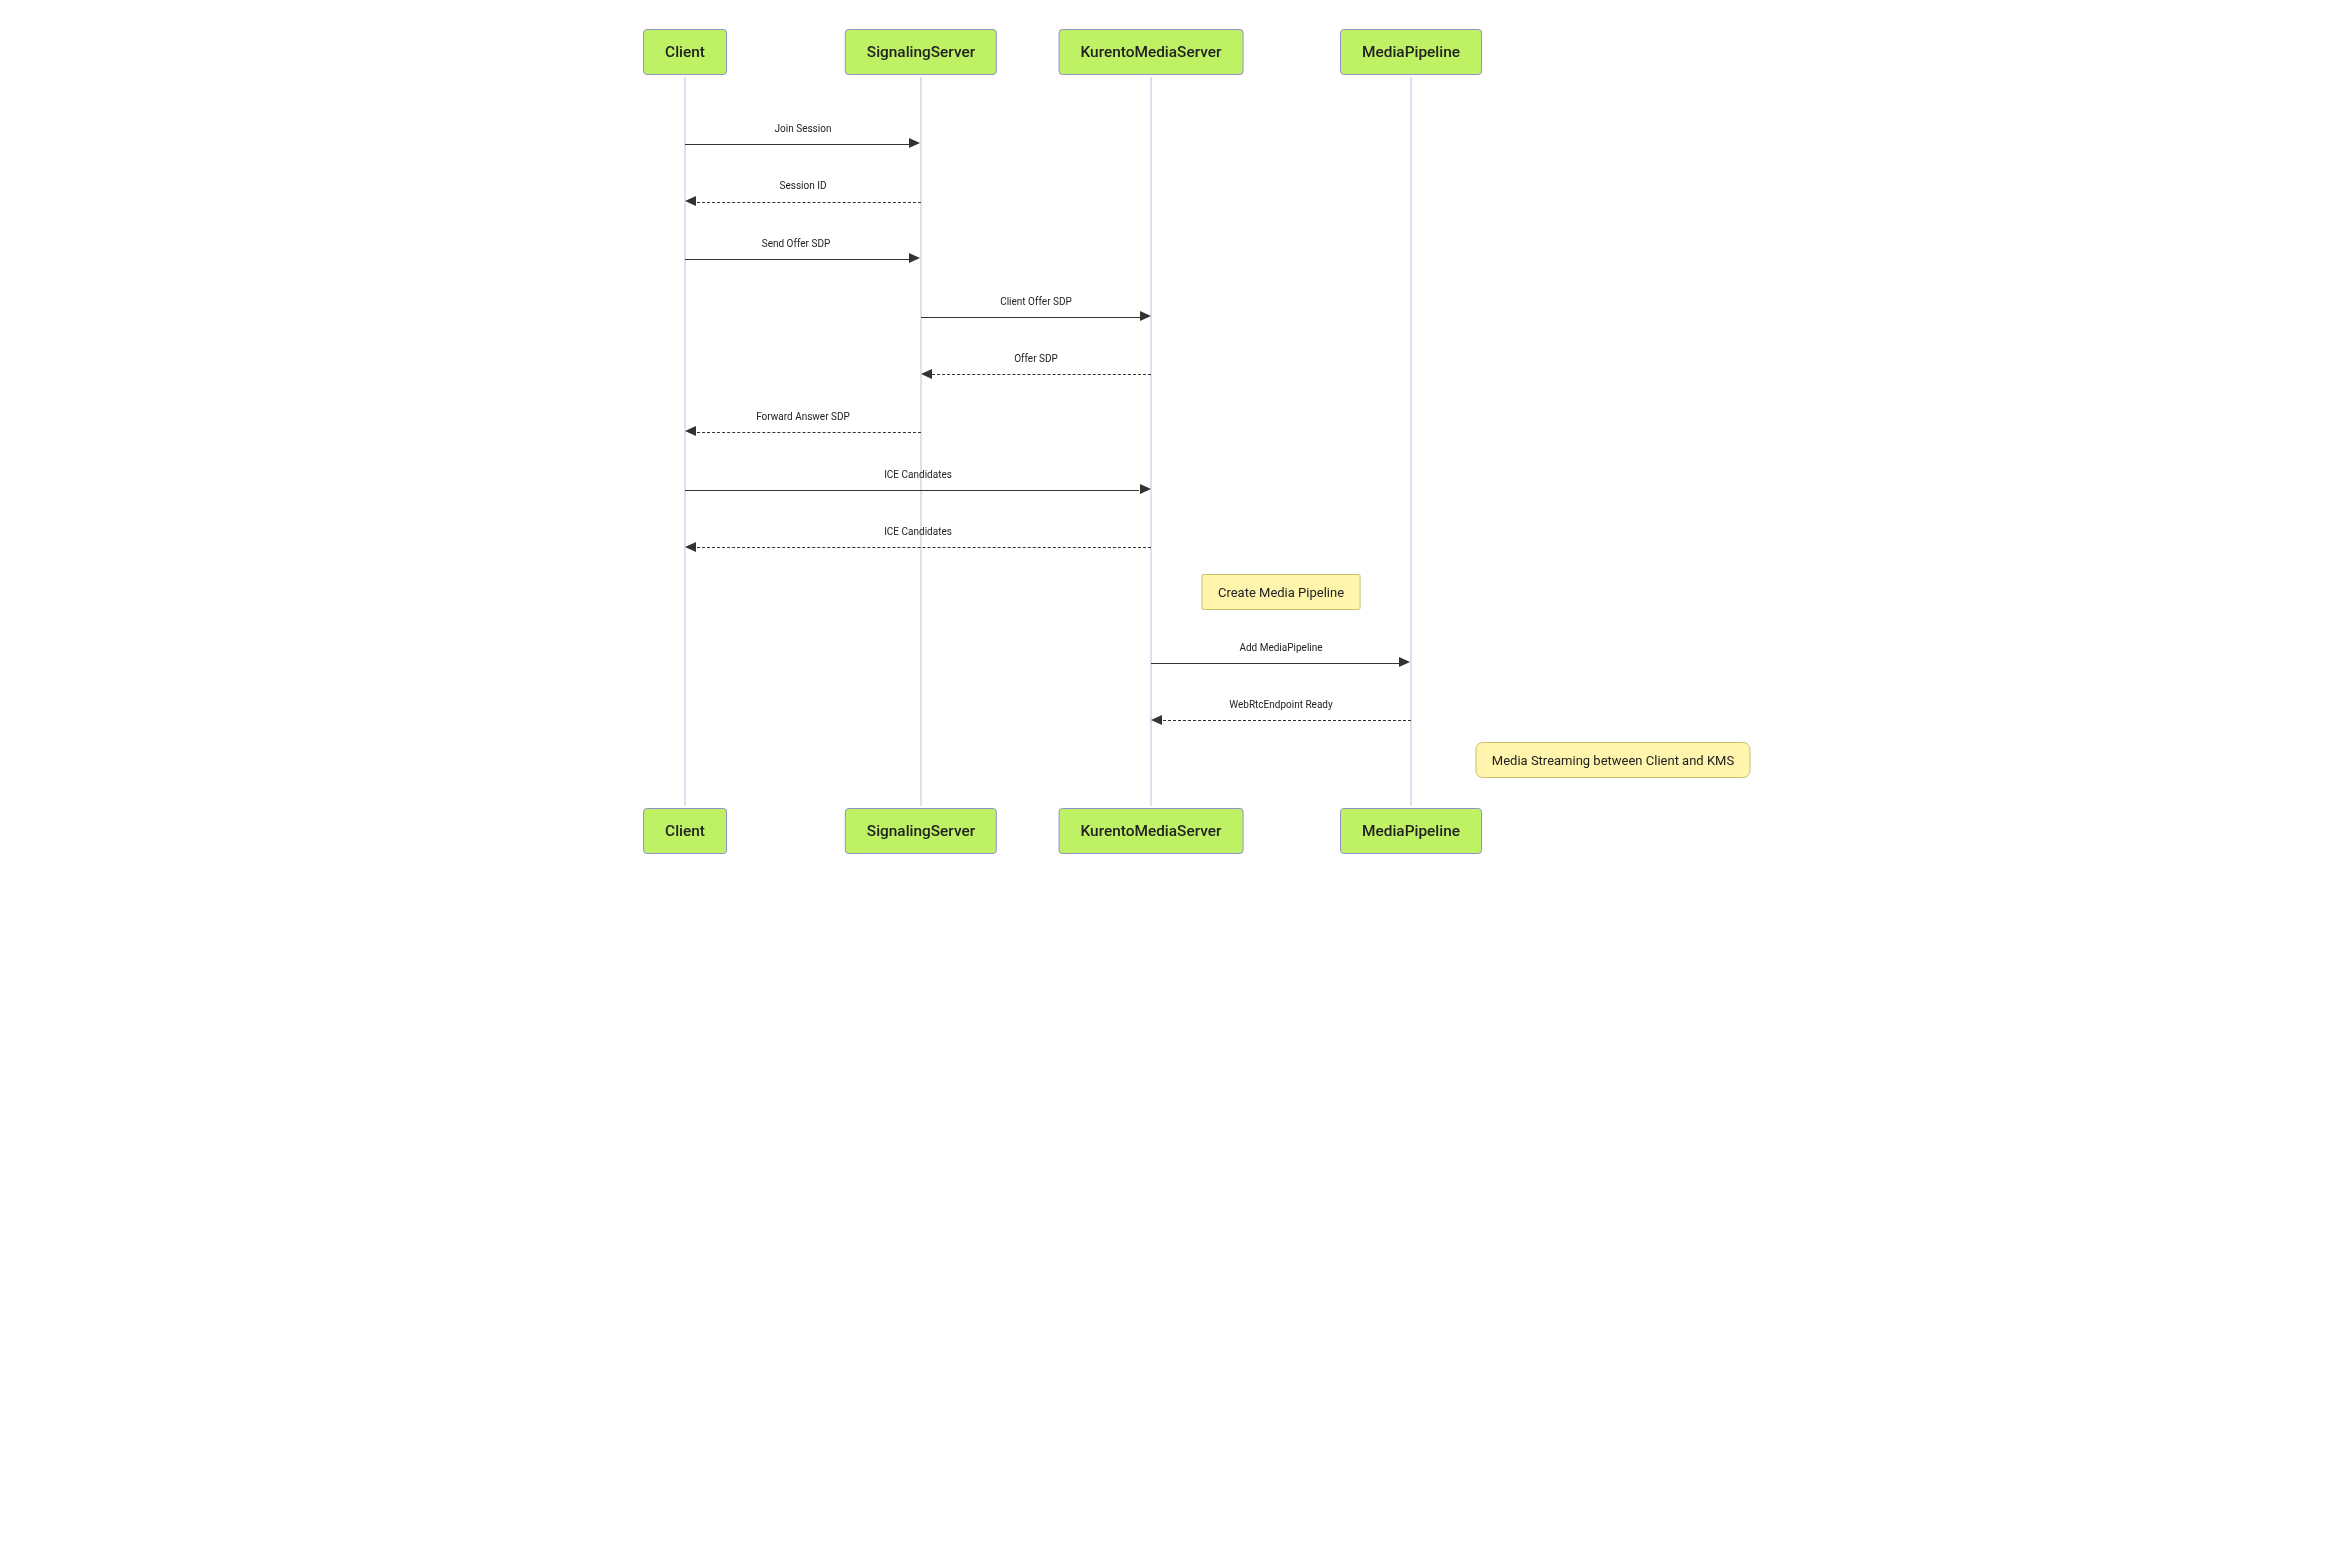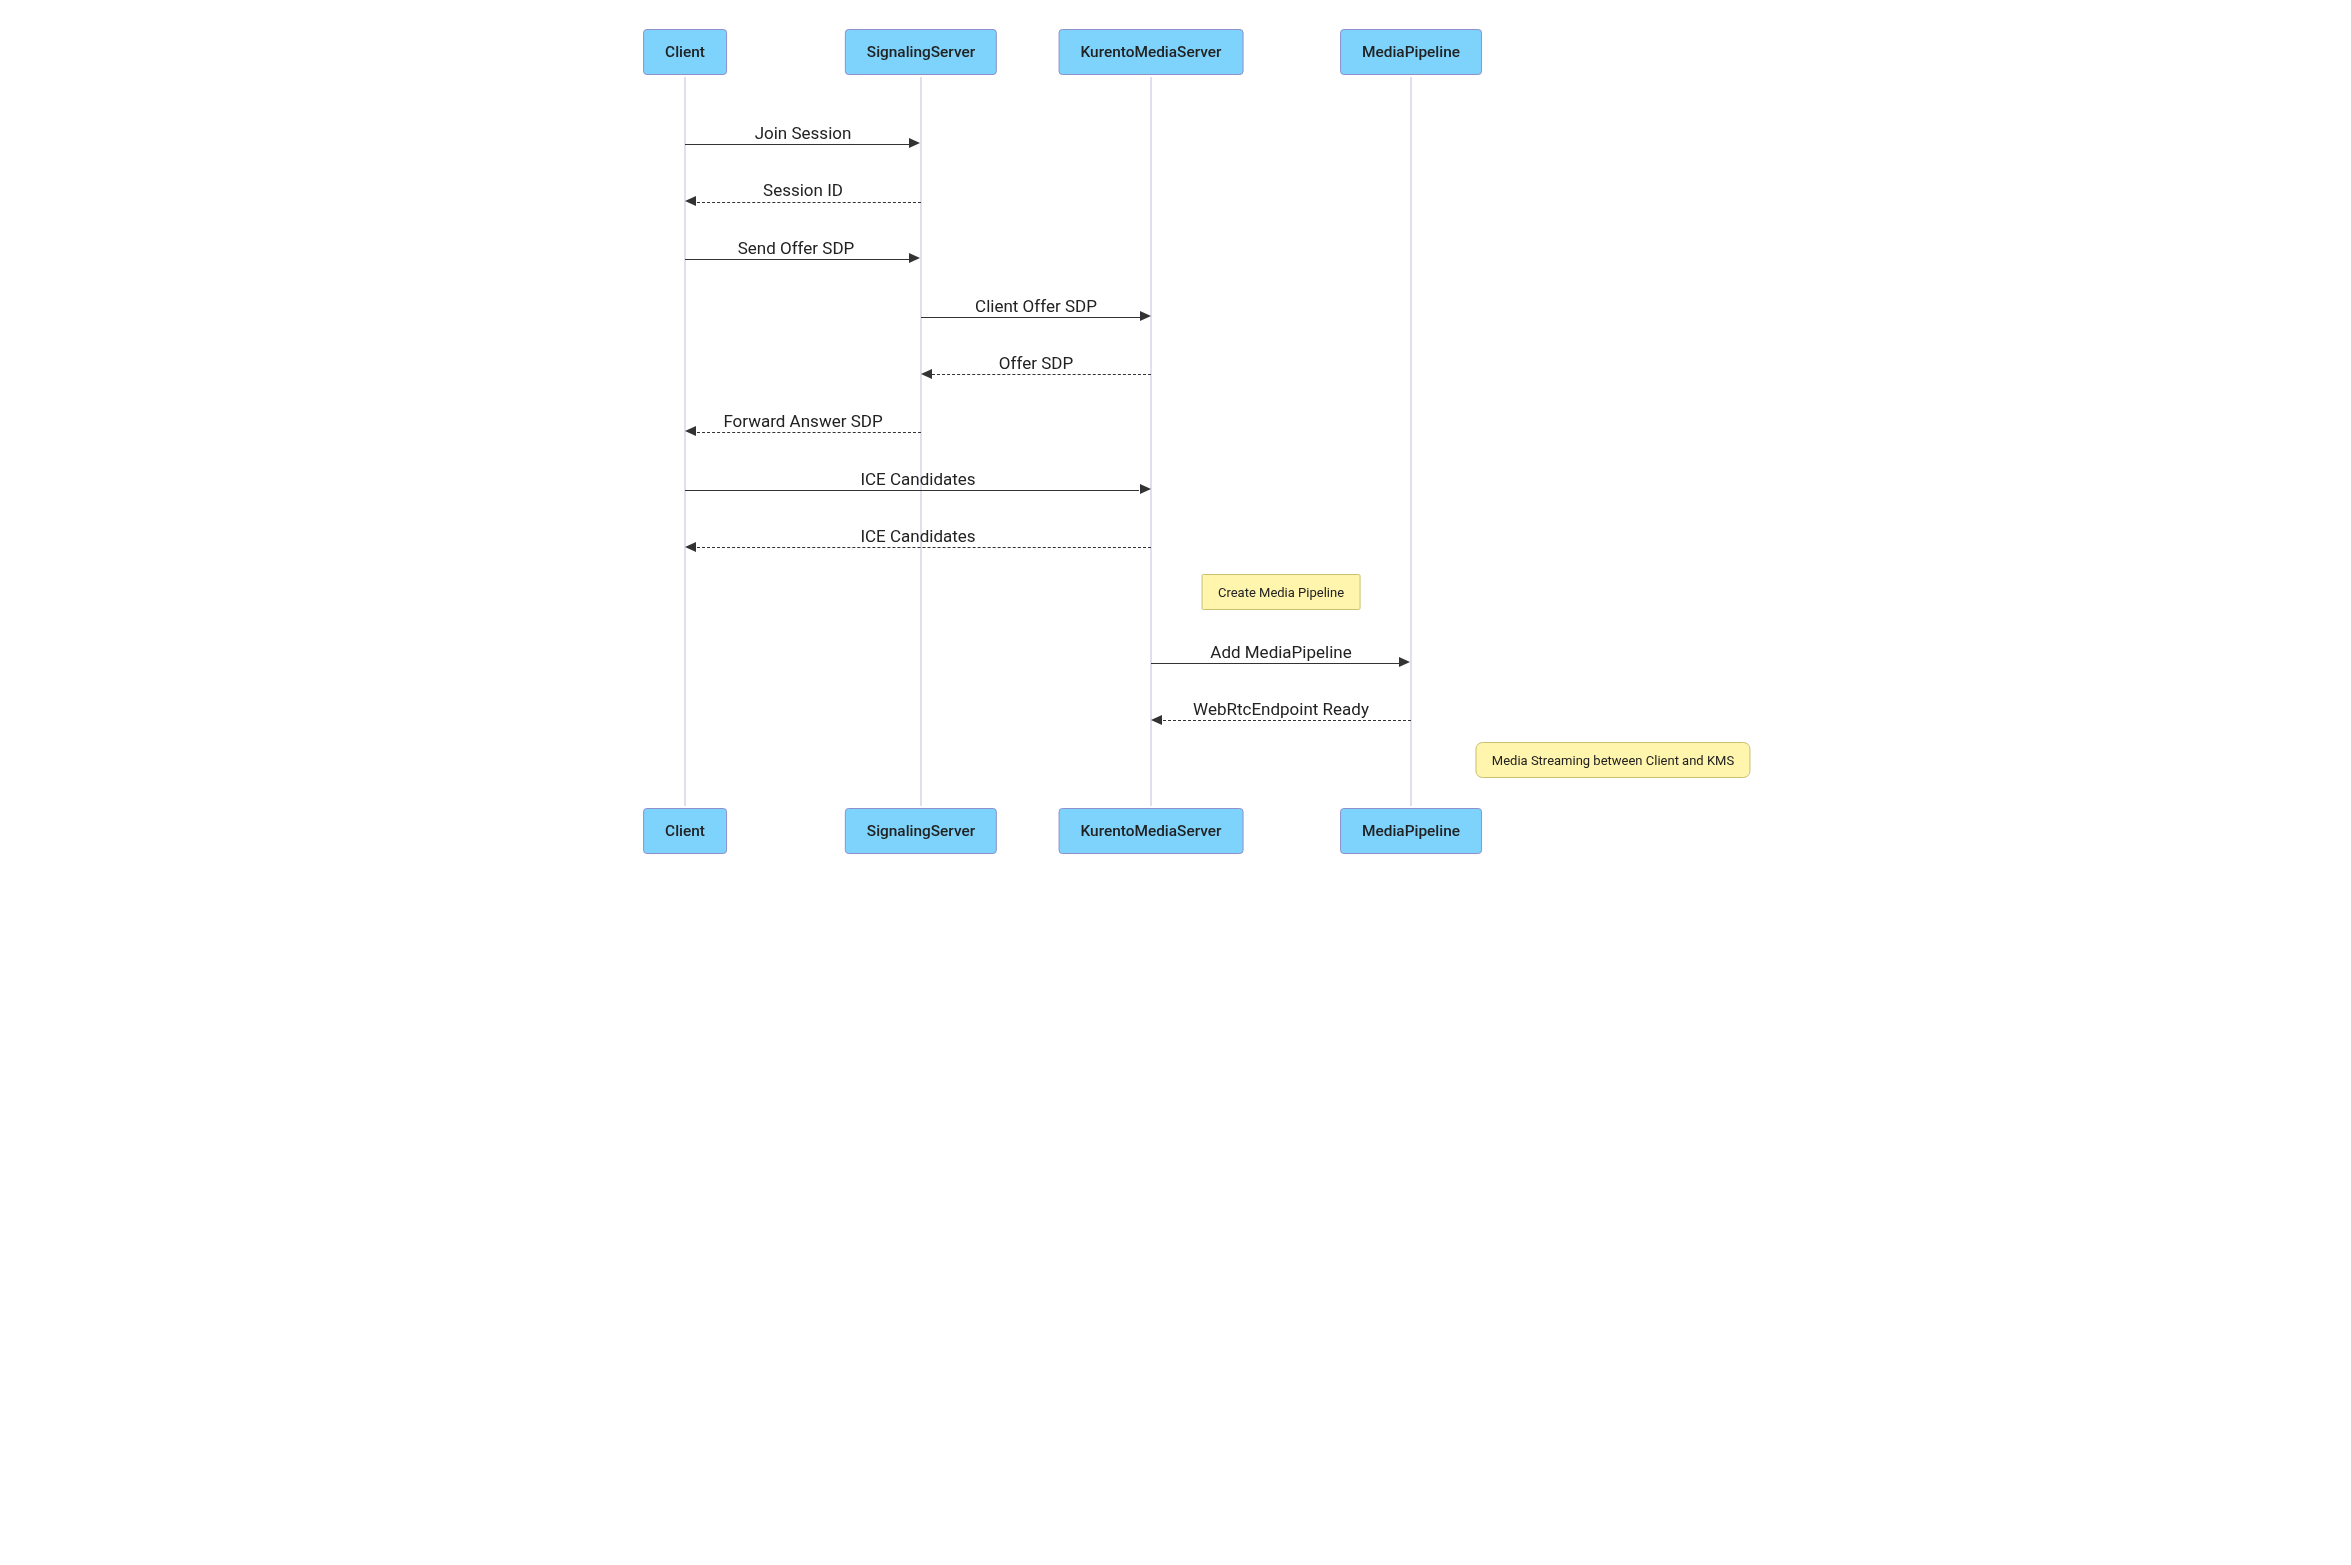--- a/index.html
+++ b/index.html
@@ -9,42 +9,42 @@
     padding: 19px;
   }
   .diagram {
     position: relative;
     width: 1249px;
     height: 845px;
     margin: 0 auto;
   }
   .actor-box {
     position: absolute;
-    background: #7dd3fc;
+    background: #bef264;
     border: 1px solid #9090cc;
     border-radius: 3.8px;
     padding: 13.4px 21px;
     font-size: 15.4px;
     font-weight: 500;
     color: #222;
     text-align: center;
     white-space: nowrap;
     transform: translateX(-50%);
   }
   .lifeline {
     position: absolute;
     width: 1px;
     background: #c0c0e0;
     top: 58px;
     bottom: 58px;
     transform: translateX(-50%);
   }
   .msg-label {
     position: absolute;
-    font-size: 17px;
+    font-size: 10px;
     color: #222;
     text-align: center;
     transform: translateX(-50%);
     white-space: nowrap;
   }
   .arrow-line {
     position: absolute;
     height: 0;
     border-top-width: 1.4px;
     border-top-color: #333;

